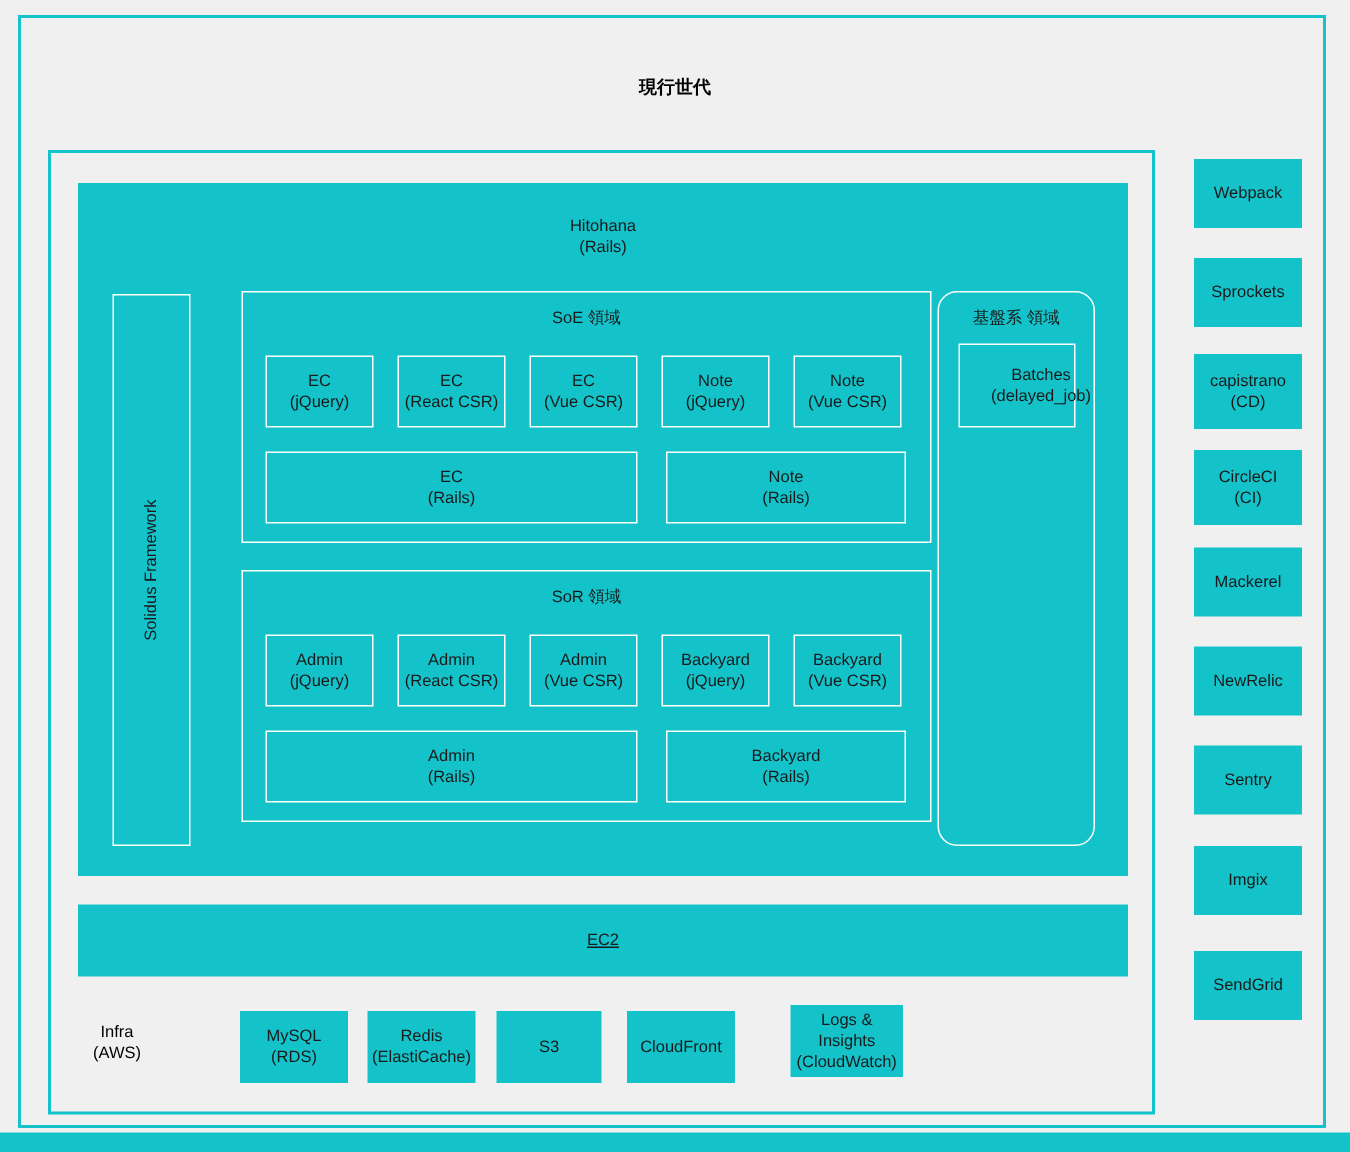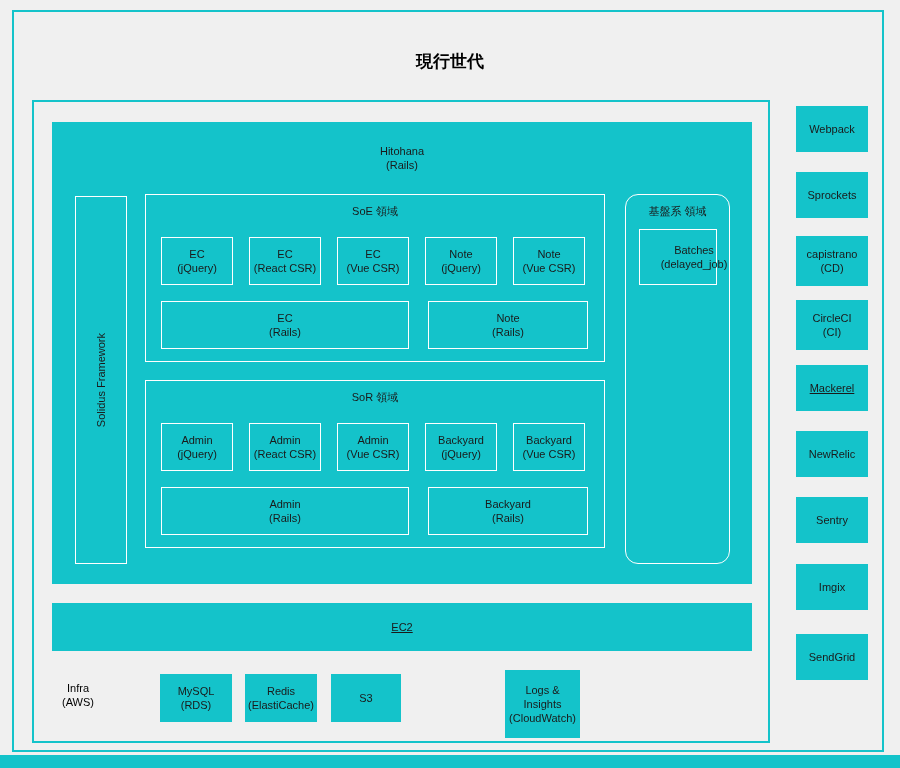--- a/index.html
+++ b/index.html
@@ -23,37 +23,37 @@
   .box { display: flex; align-items: center; justify-content: center; text-align: center; }
   .teal { background: var(--teal); }
   .wborder { border: 1px solid #ffffff; }
 
   .outer-frame {
     position: absolute; left: 12px; top: 10px; width: 872px; height: 742px;
     border: 2px solid var(--teal);
   }
   .page-title {
     position: absolute; left: 0; top: 50px; width: 100%;
-    text-align: center; font-size: 17px; font-weight: bold; color: #000;
+    text-align: center; font-size: 12px; font-weight: bold; color: #000;
   }
   .inner-frame {
     position: absolute; left: 32px; top: 100px; width: 738px; height: 643px;
     border: 2px solid var(--teal);
   }
 
   .hitohana { position: absolute; left: 52px; top: 122px; width: 700px; height: 462px; }
   .hitohana-label { position: absolute; top: 22px; left: 0; width: 100%; text-align: center; }
 
   .solidus {
     position: absolute; left: 23px; top: 74px; width: 52px; height: 368px;
     display: flex; align-items: center; justify-content: center;
   }
   .vtext { writing-mode: vertical-rl; transform: rotate(180deg); }
 
-  .region { position: absolute; left: 93px; width: 460px; height: 168px; }
+  .region { position: absolute; left: 109px; width: 460px; height: 168px; }
   .soe { top: 72px; }
   .sor { top: 258px; }
   .region-title { position: absolute; top: 9px; left: 0; width: 100%; text-align: center; }
   .row { position: absolute; left: 15px; display: flex; }
   .row1 { top: 42px; gap: 16px; }
   .row2 { top: 106px; gap: 19px; }
   .cbox { height: 48px; display: flex; align-items: center; justify-content: center; text-align: center; }
   .row1 .cbox { width: 72px; }
   .wide1 { width: 248px; }
   .wide2 { width: 160px; }
@@ -62,28 +62,28 @@
   .batches { position: absolute; left: 13px; top: 34px; width: 78px; height: 56px; padding-left: 32px; }
 
   .ec2 { position: absolute; left: 52px; top: 603px; width: 700px; height: 48px; text-decoration: underline; }
 
   .infra-label { position: absolute; left: 62px; top: 681px; color: #000; text-align: center; }
   .svc { position: absolute; top: 674px; width: 72px; height: 48px; }
   .svc1 { left: 160px; }
   .svc2 { left: 245px; }
   .svc3 { left: 331px; width: 70px; }
   .svc4 { left: 418px; }
-  .svc5 { left: 505px; top: 670px; width: 75px; height: 68px; }
+  .svc5 { left: 527px; top: 670px; width: 75px; height: 48px; }
 
   .side { position: absolute; left: 796px; width: 72px; height: 46px; }
   .side1 { top: 106px; }
   .side2 { top: 172px; }
   .side3 { top: 236px; height: 50px; }
   .side4 { top: 300px; height: 50px; }
-  .side5 { top: 365px; text-decoration: underline; }
+  .side5 { top: 365px; }
   .side6 { top: 431px; justify-content: center; }
   .side7 { top: 497px; }
   .side8 { top: 564px; }
   .side9 { top: 634px; }
 
   .bottom-bar { position: absolute; left: 0; top: 755px; width: 900px; height: 13px; }
 </style>
 </head>
 <body>
 
@@ -195,20 +195,23 @@
     <span class="label">MySQL
 (RDS)</span>
   </div>
   <div class="svc svc2 teal box">
     <span class="label">Redis
 (ElastiCache)</span>
   </div>
   <div class="svc svc3 teal box">
     <span class="label">S3</span>
   </div>
+  <div class="svc svc4 teal box">
+    <span class="label">CloudFront</span>
+  </div>
   <div class="svc svc5 teal box">
     <span class="label">Logs &amp;
 Insights
 (CloudWatch)</span>
   </div>
 
   <div class="side side1 teal box">
     <span class="label">Webpack</span>
   </div>
   <div class="side side2 teal box">

